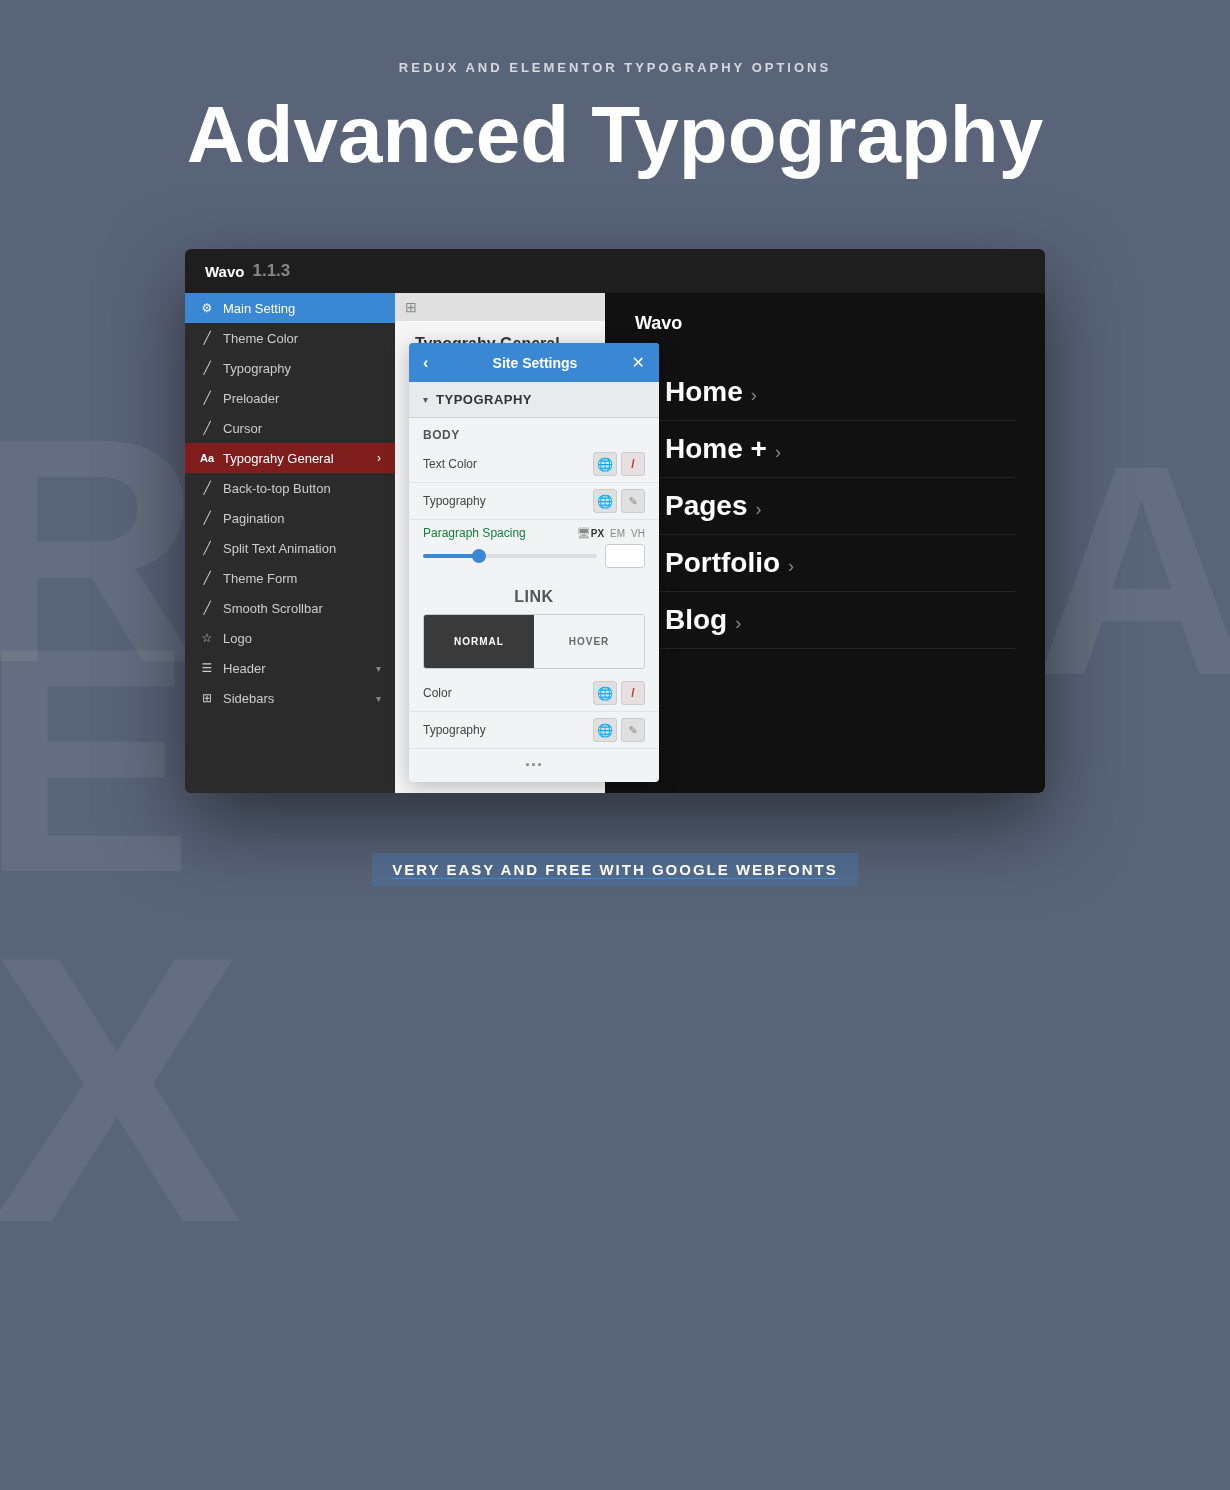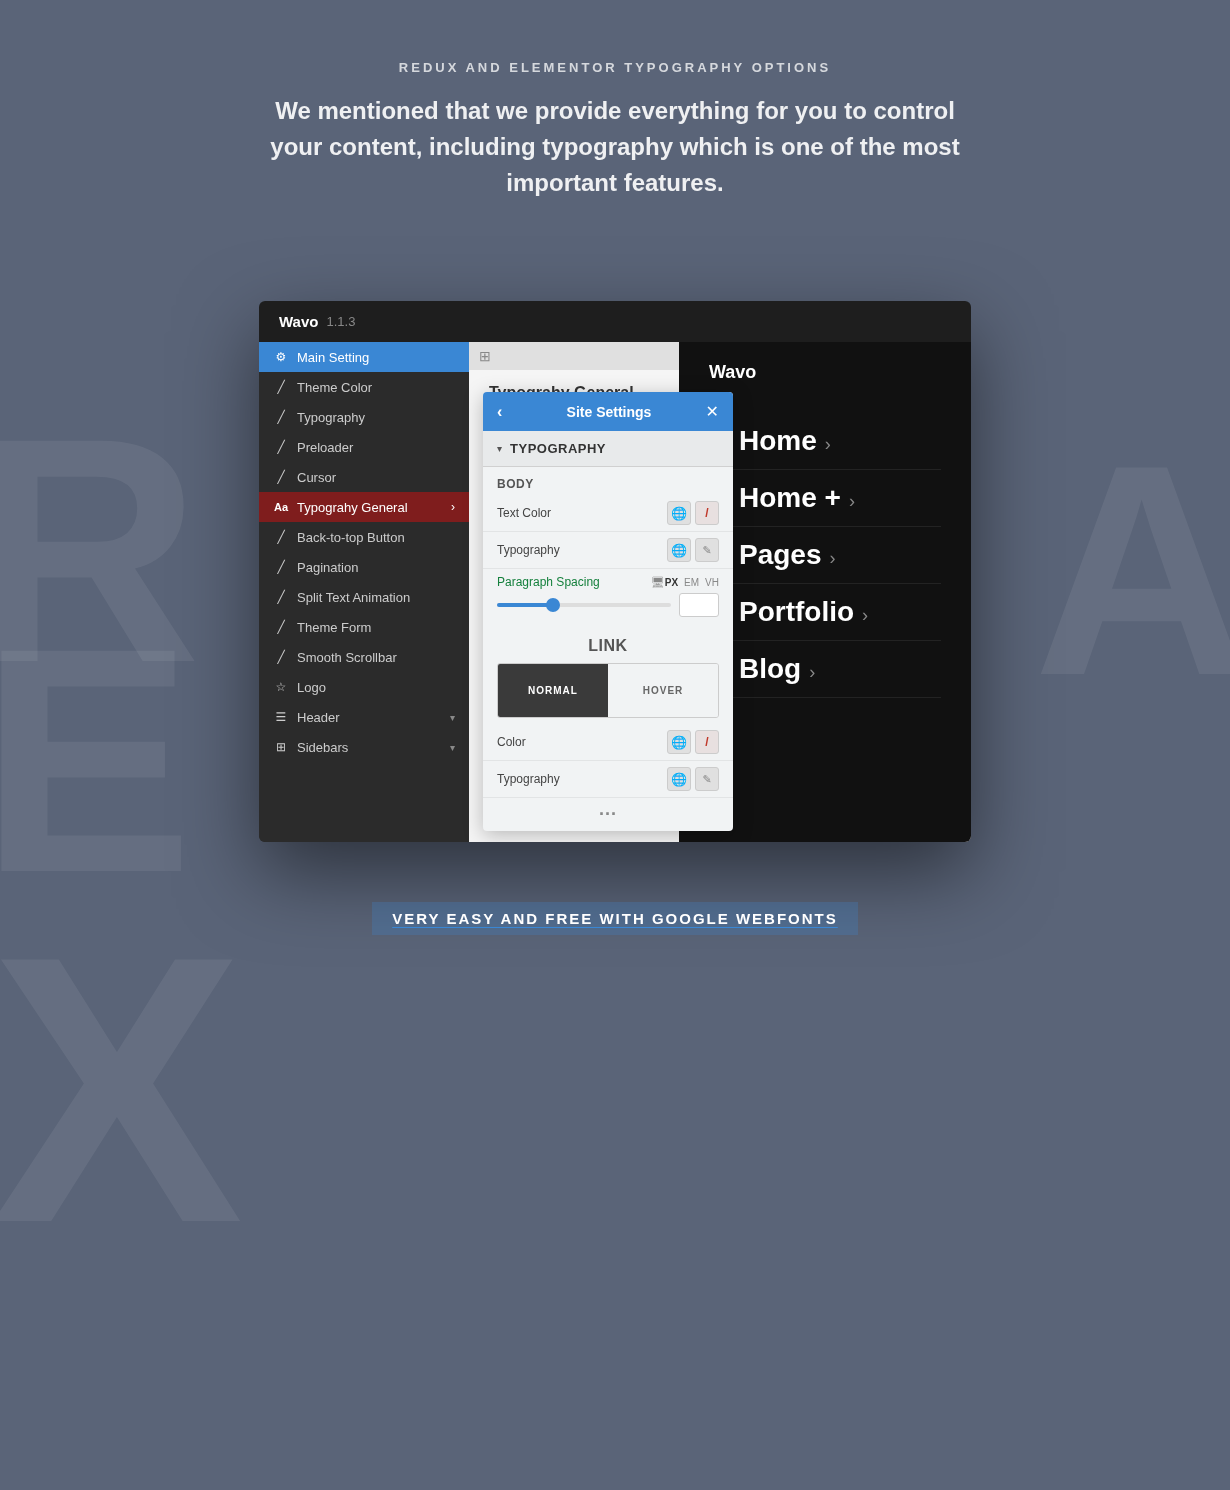--- a/index.html
+++ b/index.html
@@ -66,21 +66,21 @@
       line-height: 1.5;
       max-width: 700px;
       margin: 0 auto 60px;
     }
 
     
     .screenshot-container {
       position: relative;
       z-index: 1;
       margin: 0 auto;
-      width: 712px;
+      width: 860px;
       max-width: 95%;
     }
 
     
     .admin-panel {
       border-radius: 6px;
       overflow: hidden;
       box-shadow: 0 30px 80px rgba(0,0,0,0.5);
     }
 
@@ -91,22 +91,23 @@
       display: flex;
       align-items: center;
     }
     .admin-logo {
       color: #ffffff;
       font-size: 15px;
       font-weight: 700;
     }
     .admin-version {
       color: #888;
-      font-size: 13px;
+      font-size: 17px;
       margin-left: 8px;
+      font-weight: bold;
     }
 
     
     .admin-body {
       display: flex;
       background: #2b2b2b;
     }
 
     
     .admin-sidebar {
@@ -472,21 +473,21 @@
 
 <div class="bg-letters">
   <div class="bg-letter bg-letter-R">R</div>
   <div class="bg-letter bg-letter-E">E</div>
   <div class="bg-letter bg-letter-A">A</div>
   <div class="bg-letter bg-letter-X">X</div>
 </div>
 
 <div class="top-section">
   <div class="subtitle-label">REDUX AND ELEMENTOR TYPOGRAPHY OPTIONS</div>
-  <p class="description-text">We mentioned that we provide everything for you to control your content, including typography which is one of the most important features.</p>
+  <h1 class="main-title">Advanced Typography</h1>
 </div>
 
 <div class="screenshot-container">
   <div class="admin-panel">
 
     <div class="admin-header">
       <span class="admin-logo">Wavo</span>
       <span class="admin-version">1.1.3</span>
     </div>
 

